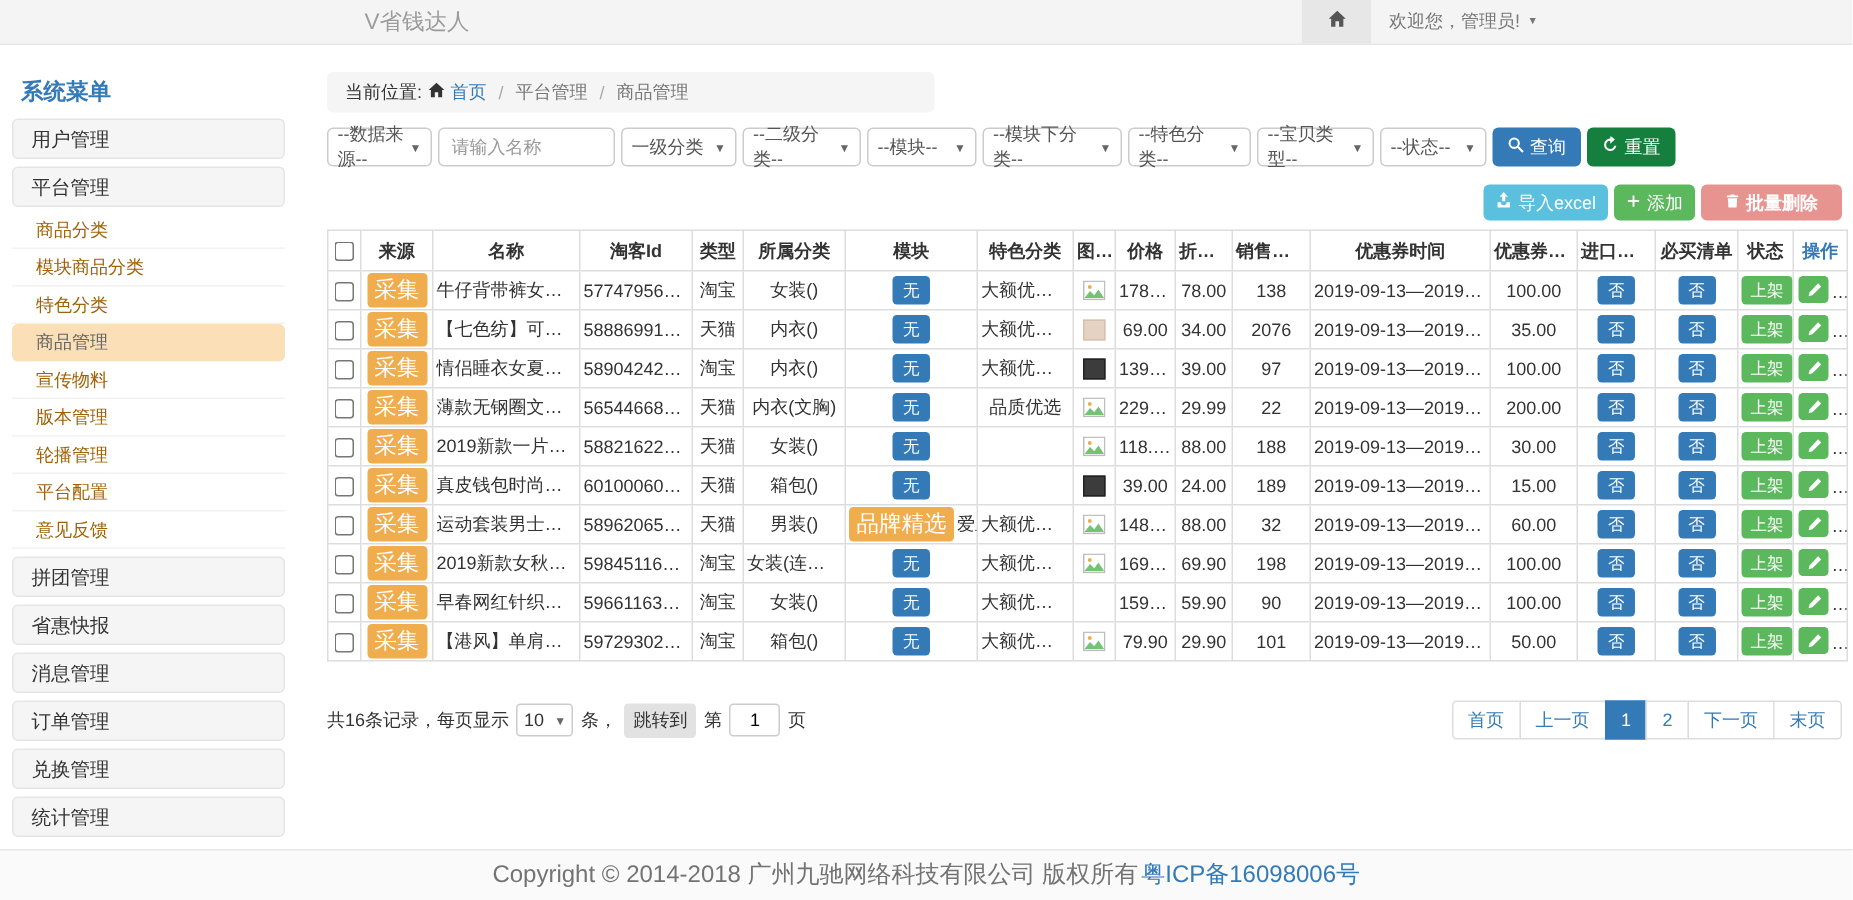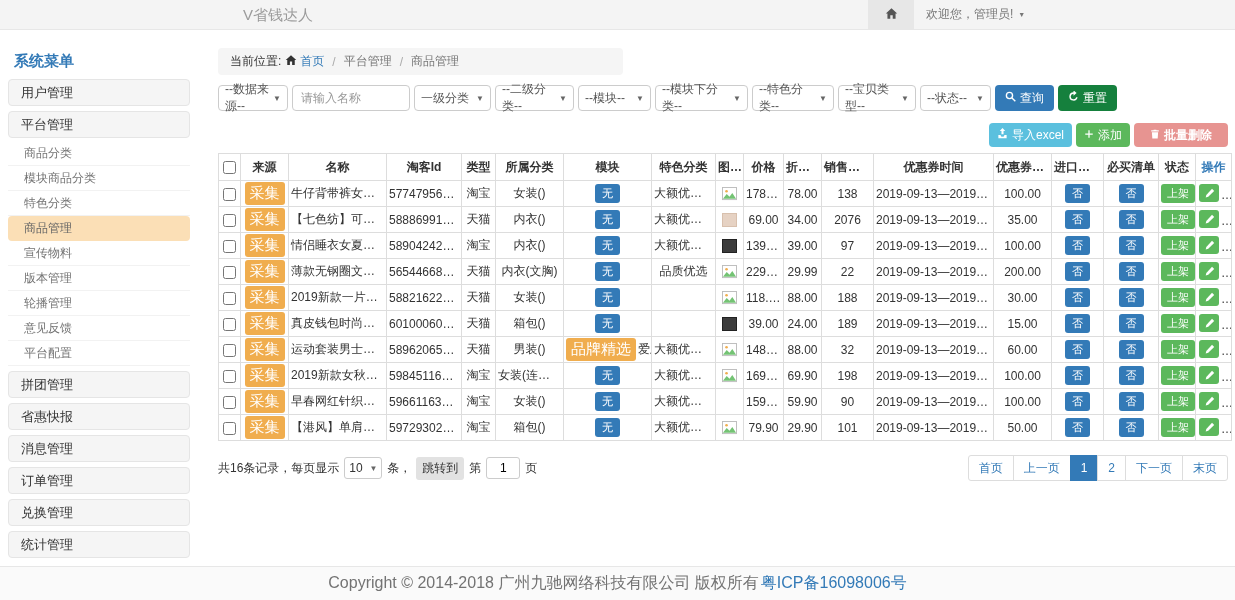--- a/index.html
+++ b/index.html
@@ -13,21 +13,21 @@
   .topbar { position:absolute; top:0; left:0; right:0; height:30px; background:#f4f4f4; border-bottom:1px solid #e7e7e7; z-index:6; }
   .app-title { position:absolute; left:243px; top:0; line-height:29px; color:#9b9b9b; font-size:15px; }
   .home-box { position:absolute; left:868px; top:0; width:46px; height:29px; background:#e7e7e7; display:flex; align-items:center; justify-content:center; color:#555; cursor:pointer; }
   .user-menu { position:absolute; left:926px; top:0; line-height:29px; color:#777; font-size:12px; cursor:pointer; display:flex; align-items:center; gap:5px; }
   .caret-xs { font-size:7px; color:#777; }
   
   .sidebar { position:absolute; left:8px; top:44px; width:182px; z-index:1; }
   .side-title { color:#337ab7; font-size:15px; font-weight:bold; margin:8px 0 8px 6px; }
   .group { height:27px; line-height:25px; background:#f5f5f5; border:1px solid #e5e5e5; border-radius:4px; margin-bottom:5px; padding-left:12px; font-size:13px; color:#333; cursor:pointer; }
   .submenu { margin:-2px 0 5px 0; background:#fff; }
-  .submenu-item { height:25px; line-height:24px; padding-left:16px; font-size:12px; color:#737373; border-bottom:1px solid #f2f2f2; cursor:pointer; }
+  .submenu-item { height:25px; line-height:24px; padding-left:16px; font-size:12px; color:#a16207; border-bottom:1px solid #f2f2f2; cursor:pointer; }
   .submenu-item.active { background:#fbdfb6; border-radius:4px; color:#666; border-bottom-color:transparent; }
   
   .main { position:absolute; left:218px; top:44px; width:1010px; z-index:2; }
   .breadcrumb { margin-top:4px; width:405px; height:27px; background:#f5f5f5; border-radius:4px; display:flex; align-items:center; padding:0 12px; font-size:12px; color:#333; gap:4px; }
   .crumb-home-link { color:#337ab7; cursor:pointer; display:flex; align-items:center; gap:3px; }
   .crumb-home-link .hicon { color:#333; }
   .crumb-sep { color:#aaa; padding:0 4px; }
   .crumb-muted { color:#777; }
   
   .filters { display:flex; margin-top:10px; gap:4px; align-items:center; }
@@ -54,21 +54,21 @@
   .badge-green { background:#5cb85c; color:#fff; border-radius:3px; padding:2px 6px; font-size:11px; display:inline-block; cursor:pointer; }
   .badge-btn { cursor:pointer; }
   .module-cell { display:inline-flex; align-items:center; gap:2px; }
   .mini-btn { width:20px; height:18px; border-radius:3px; border:none; display:inline-flex; align-items:center; justify-content:center; margin:0 1px; color:#fff; cursor:pointer; padding:0; }
   .mini-edit { background:#5cb85c; }
   .mini-del { background:#d9534f; }
   .thumb { display:inline-block; width:15px; height:14px; vertical-align:middle; }
   .thumb-beige { background:#e6d2c3; border:1px solid #d8c0ad; }
   .thumb-dark { background:#3c3c3c; border:1px solid #222; }
   
-  .pagination-row { display:flex; justify-content:space-between; align-items:center; margin-top:14px; font-size:12px; color:#333; }
+  .pagination-row { display:flex; justify-content:space-between; align-items:center; margin-top:26px; font-size:12px; color:#333; }
   .pag-left { display:flex; align-items:center; gap:5px; }
   .pp-select { width:38px; height:22px; border:1px solid #ccc; border-radius:3px; display:inline-flex; align-items:center; justify-content:space-between; padding:0 4px; cursor:pointer; background:#fff; }
   .jump-btn { background:#e2e2e2; border-radius:3px; padding:3px 6px; cursor:pointer; color:#333; }
   .jump-input { width:34px; height:22px; border:1px solid #ccc; border-radius:3px; text-align:center; font-size:12px; }
   .pager { display:flex; }
   .pager-item { padding:0 10px; height:26px; line-height:24px; border:1px solid #ddd; margin-left:-1px; color:#337ab7; background:#fff; text-align:center; cursor:pointer; font-size:12px; }
   .pager-item.active { background:#337ab7; color:#fff; border-color:#337ab7; }
   .pager-item:first-child { border-radius:3px 0 0 3px; margin-left:0; }
   .pager-item:last-child { border-radius:0 3px 3px 0; }
   
@@ -98,22 +98,22 @@
       <div class="group">用户管理</div>
       <div class="group">平台管理</div>
       <div class="submenu">
         <div class="submenu-item">商品分类</div>
         <div class="submenu-item">模块商品分类</div>
         <div class="submenu-item">特色分类</div>
         <div class="submenu-item active">商品管理</div>
         <div class="submenu-item">宣传物料</div>
         <div class="submenu-item">版本管理</div>
         <div class="submenu-item">轮播管理</div>
+        <div class="submenu-item">平台配置</div>
         <div class="submenu-item">意见反馈</div>
-        <div class="submenu-item">平台配置</div>
       </div>
       <div class="group">拼团管理</div>
       <div class="group">省惠快报</div>
       <div class="group">消息管理</div>
       <div class="group">订单管理</div>
       <div class="group">兑换管理</div>
       <div class="group">统计管理</div>
     </div>
 </div>
 

